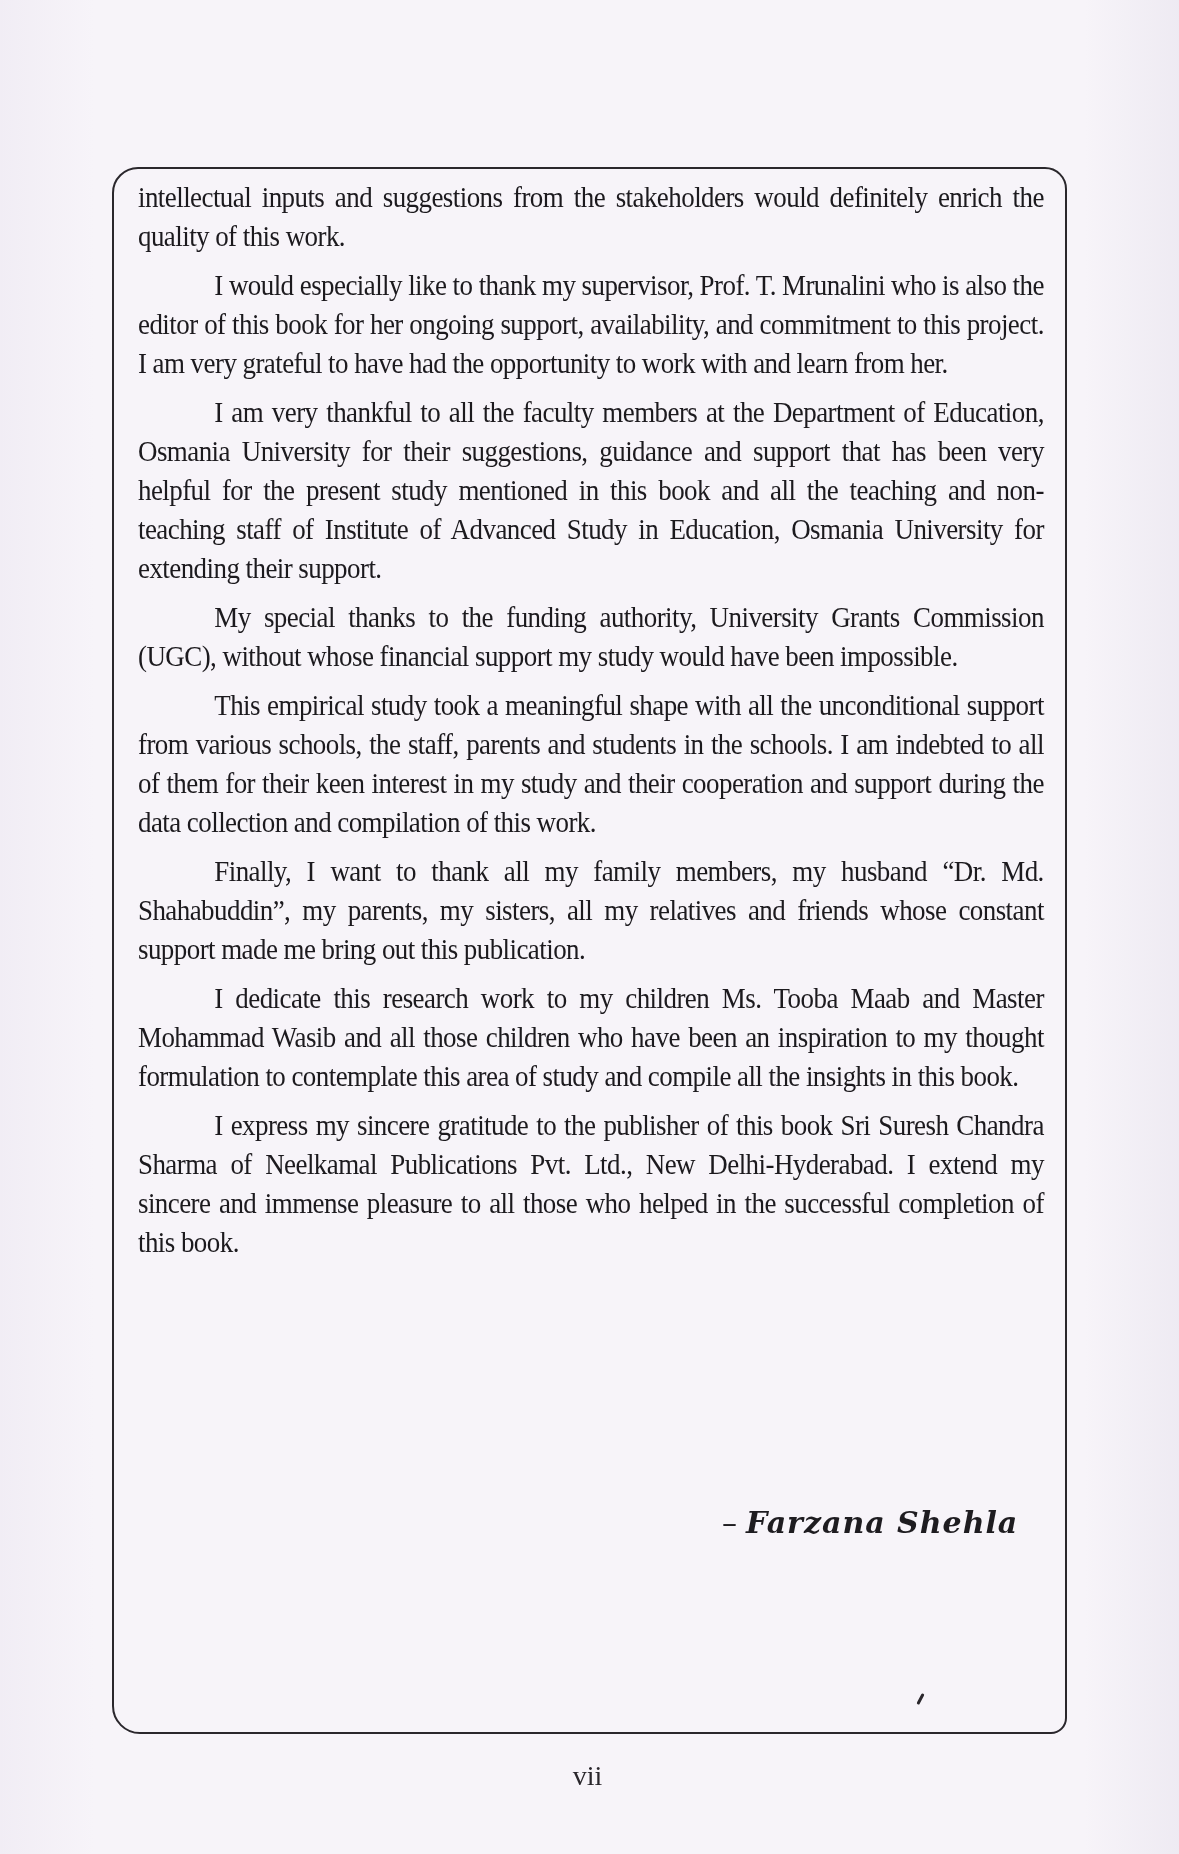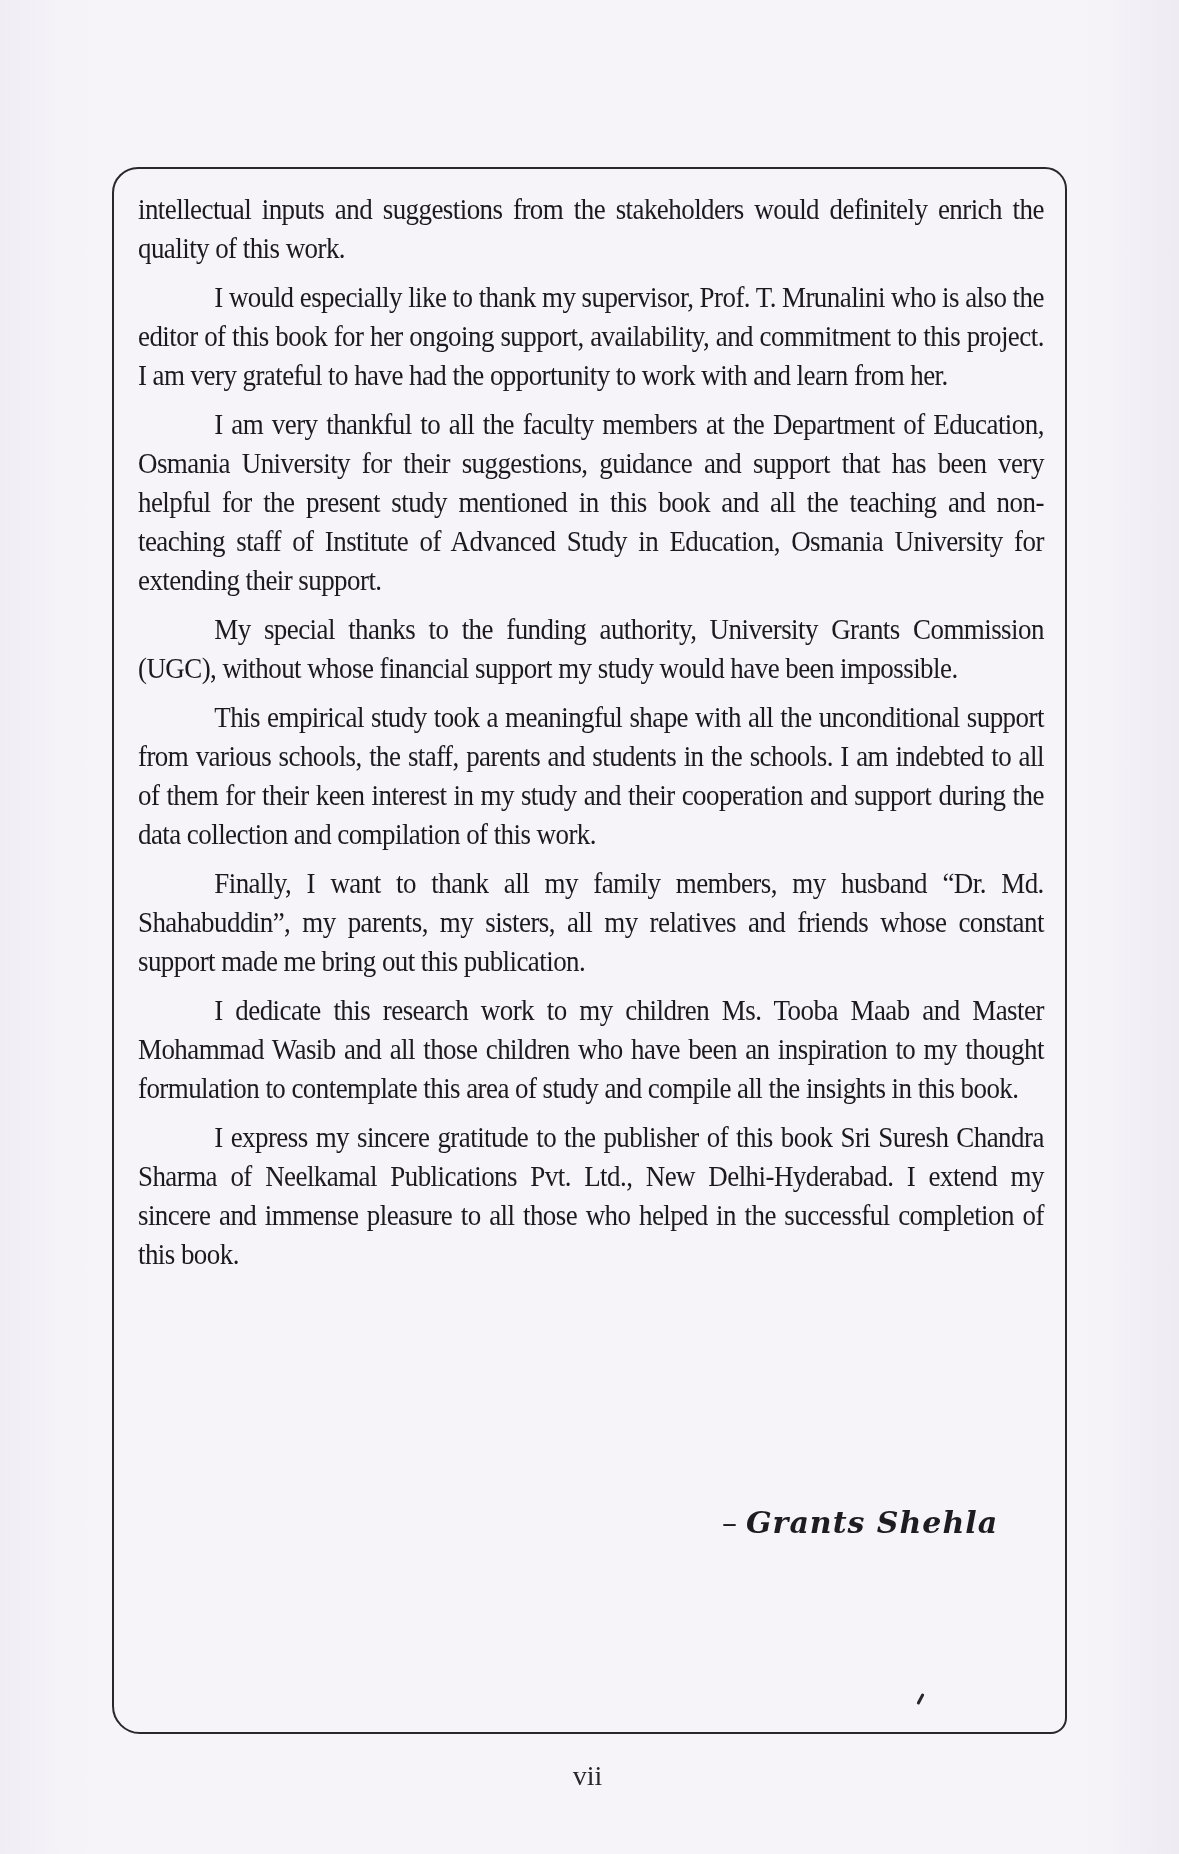--- a/index.html
+++ b/index.html
@@ -29,21 +29,20 @@
       height: 1567px;
       box-sizing: border-box;
       border: 2px solid #2a272c;
       border-radius: 26px 22px 16px 28px;
     }
     .content {
       position: absolute;
       left: 138px;
       top: 178px;
       width: 906px;
-      margin-top: 12px;
     }
     .para {
       margin: 0 0 10px 0;
       font-size: 29px;
       line-height: 39px;
       text-align: justify;
       text-indent: 82px;
       letter-spacing: -0.6px;
       word-spacing: 0px;
       transform: scaleX(0.93);
@@ -103,18 +102,18 @@
   <p class="para">I would especially like to thank my supervisor, Prof. T. Mrunalini who is also the editor of this book for her ongoing support, availability, and commitment to this project. I am very grateful to have had the opportunity to work with and learn from her.</p>
   <p class="para">I am very thankful to all the faculty members at the Department of Education, Osmania University for their suggestions, guidance and support that has been very helpful for the present study mentioned in this book and all the teaching and non-teaching staff of Institute of Advanced Study in Education, Osmania University for extending their support.</p>
   <p class="para">My special thanks to the funding authority, University Grants Commission (UGC), without whose financial support my study would have been impossible.</p>
   <p class="para">This empirical study took a meaningful shape with all the unconditional support from various schools, the staff, parents and students in the schools. I am indebted to all of them for their keen interest in my study and their cooperation and support during the data collection and compilation of this work.</p>
   <p class="para">Finally, I want to thank all my family members, my husband “Dr. Md. Shahabuddin”, my parents, my sisters, all my relatives and friends whose constant support made me bring out this publication.</p>
   <p class="para">I dedicate this research work to my children Ms. Tooba Maab and Master Mohammad Wasib and all those children who have been an inspiration to my thought formulation to contemplate this area of study and compile all the insights in this book.</p>
   <p class="para">I express my sincere gratitude to the publisher of this book Sri Suresh Chandra Sharma of Neelkamal Publications Pvt. Ltd., New Delhi-Hyderabad. I extend my sincere and immense pleasure to all those who helped in the successful completion of this book.</p>
 </div>
 
 <div class="signature">
-  <span class="dash">–</span><span>Grants Shehla</span>
+  <span class="dash">–</span><span>Farzana Shehla</span>
 </div>
 
 <div class="ink-mark"></div>
 
 <div class="page-number">vii</div>
 
 </body></html>

